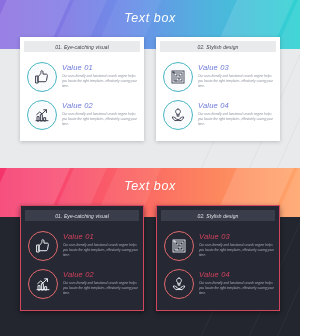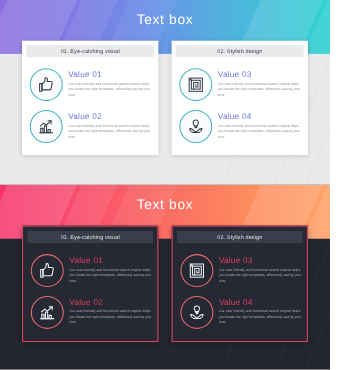--- a/index.html
+++ b/index.html
@@ -3,21 +3,21 @@
 <meta charset="utf-8">
 <style>
   * { margin:0; padding:0; box-sizing:border-box; }
   html,body { width:300px; height:336px; }
   body {
     font-family:"Liberation Sans", sans-serif;
     background:#ffffff;
     overflow:hidden;
   }
 
-  .panel { position:relative; width:300px; height:168px; overflow:hidden; }
+  .panel { position:relative; width:300px; height:168px; overflow:hidden;font-style:italic; }
 
   
   .panel-light { background:#e9eaec; }
   .panel-light .band {
     position:absolute; top:0; left:0; width:300px; height:49px;
     background:linear-gradient(90deg,#8b6ee0 0%,#7f79e4 22%,#6b91e8 45%,#4fb4dd 70%,#2fd2d2 100%);
     overflow:hidden;
   }
   
   .panel-dark { background:#24262f; }

